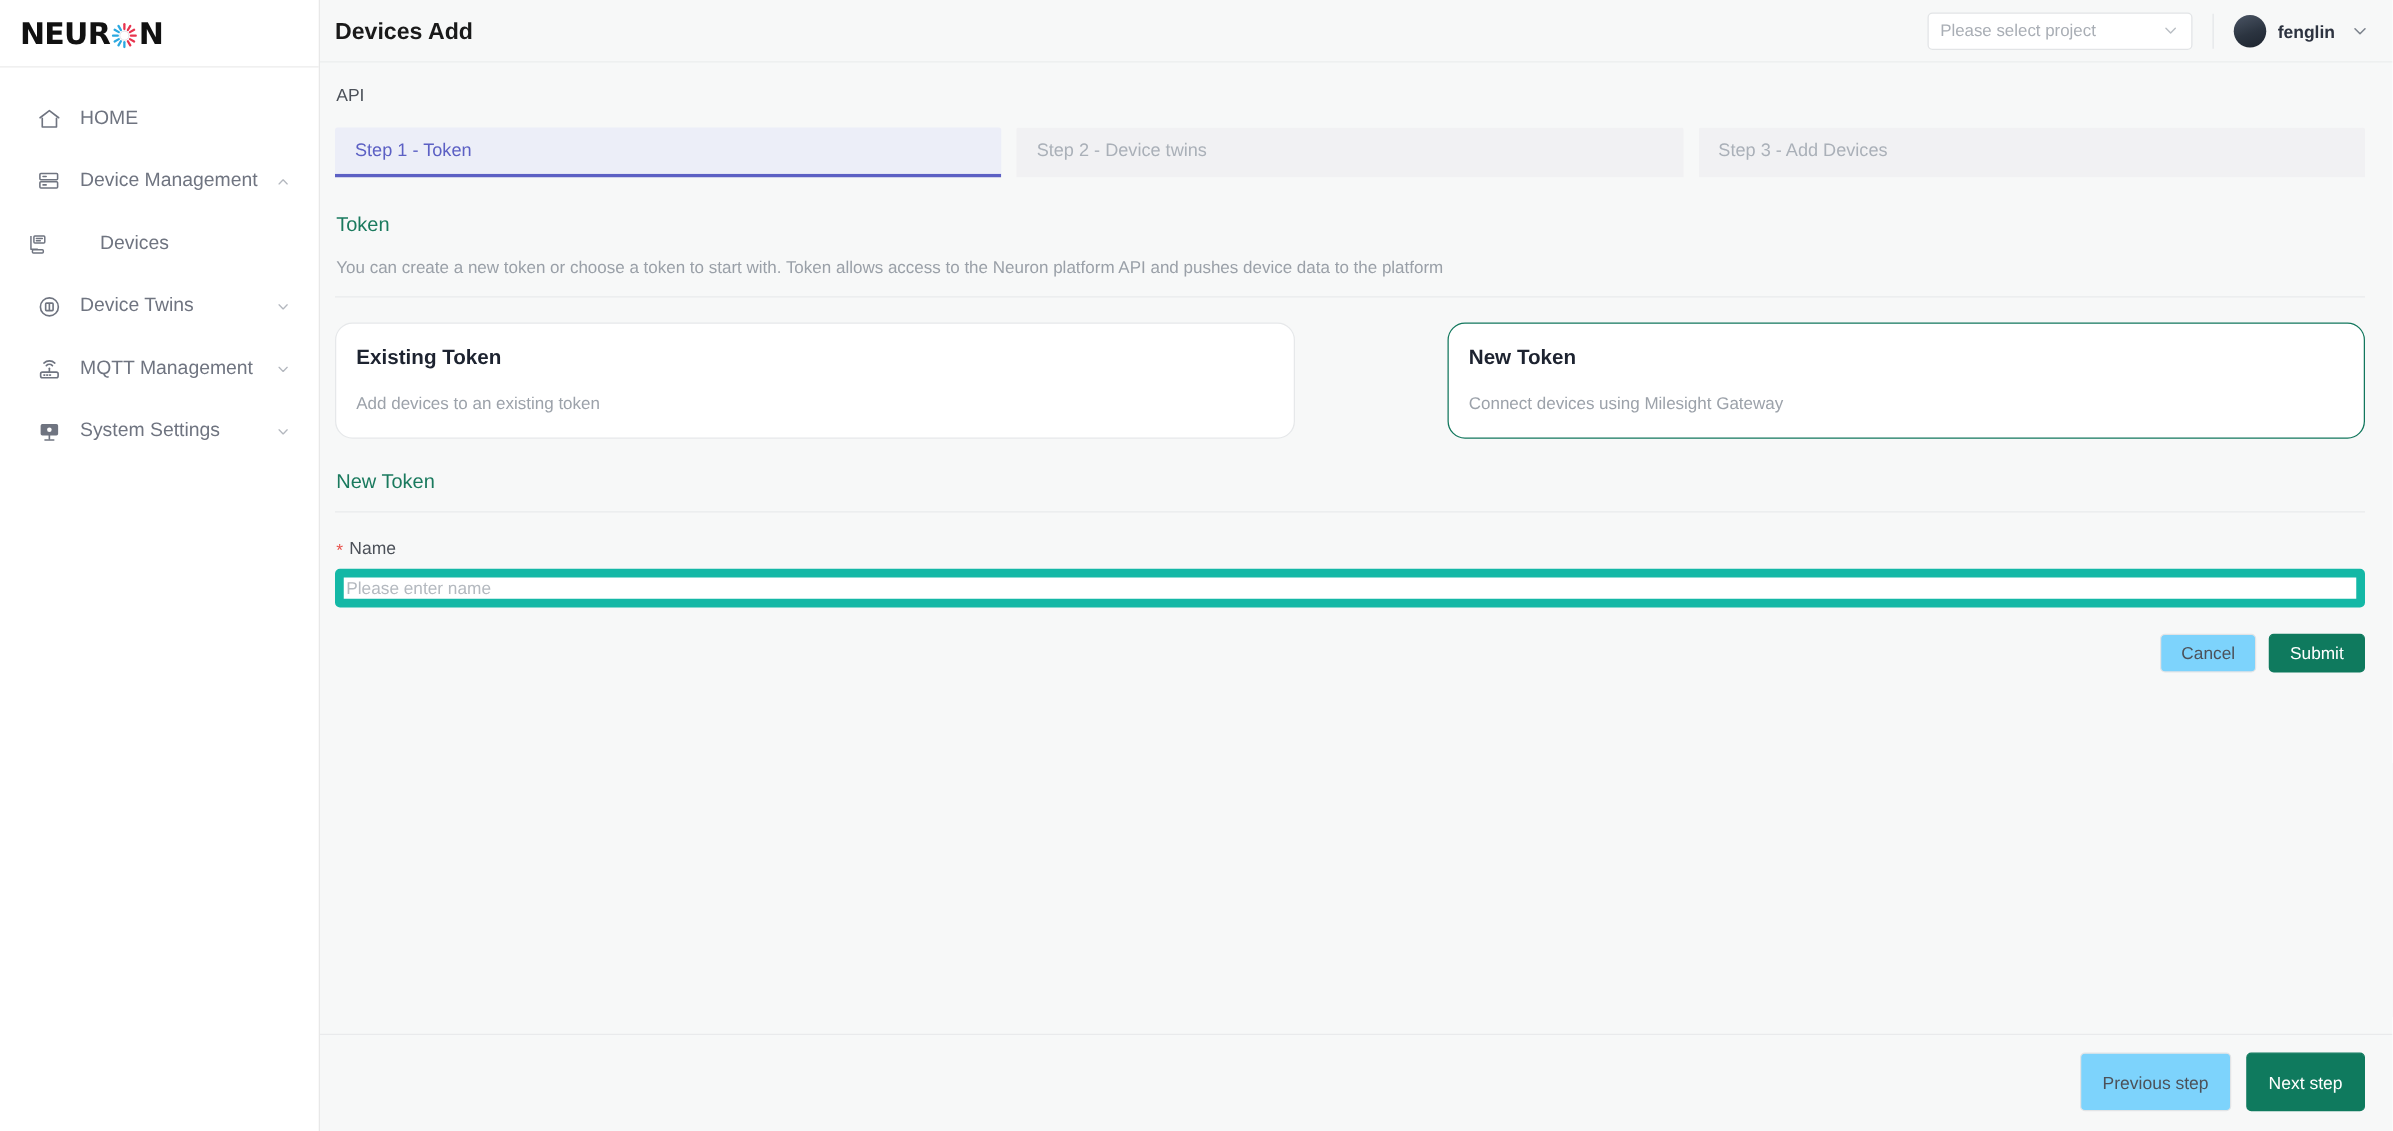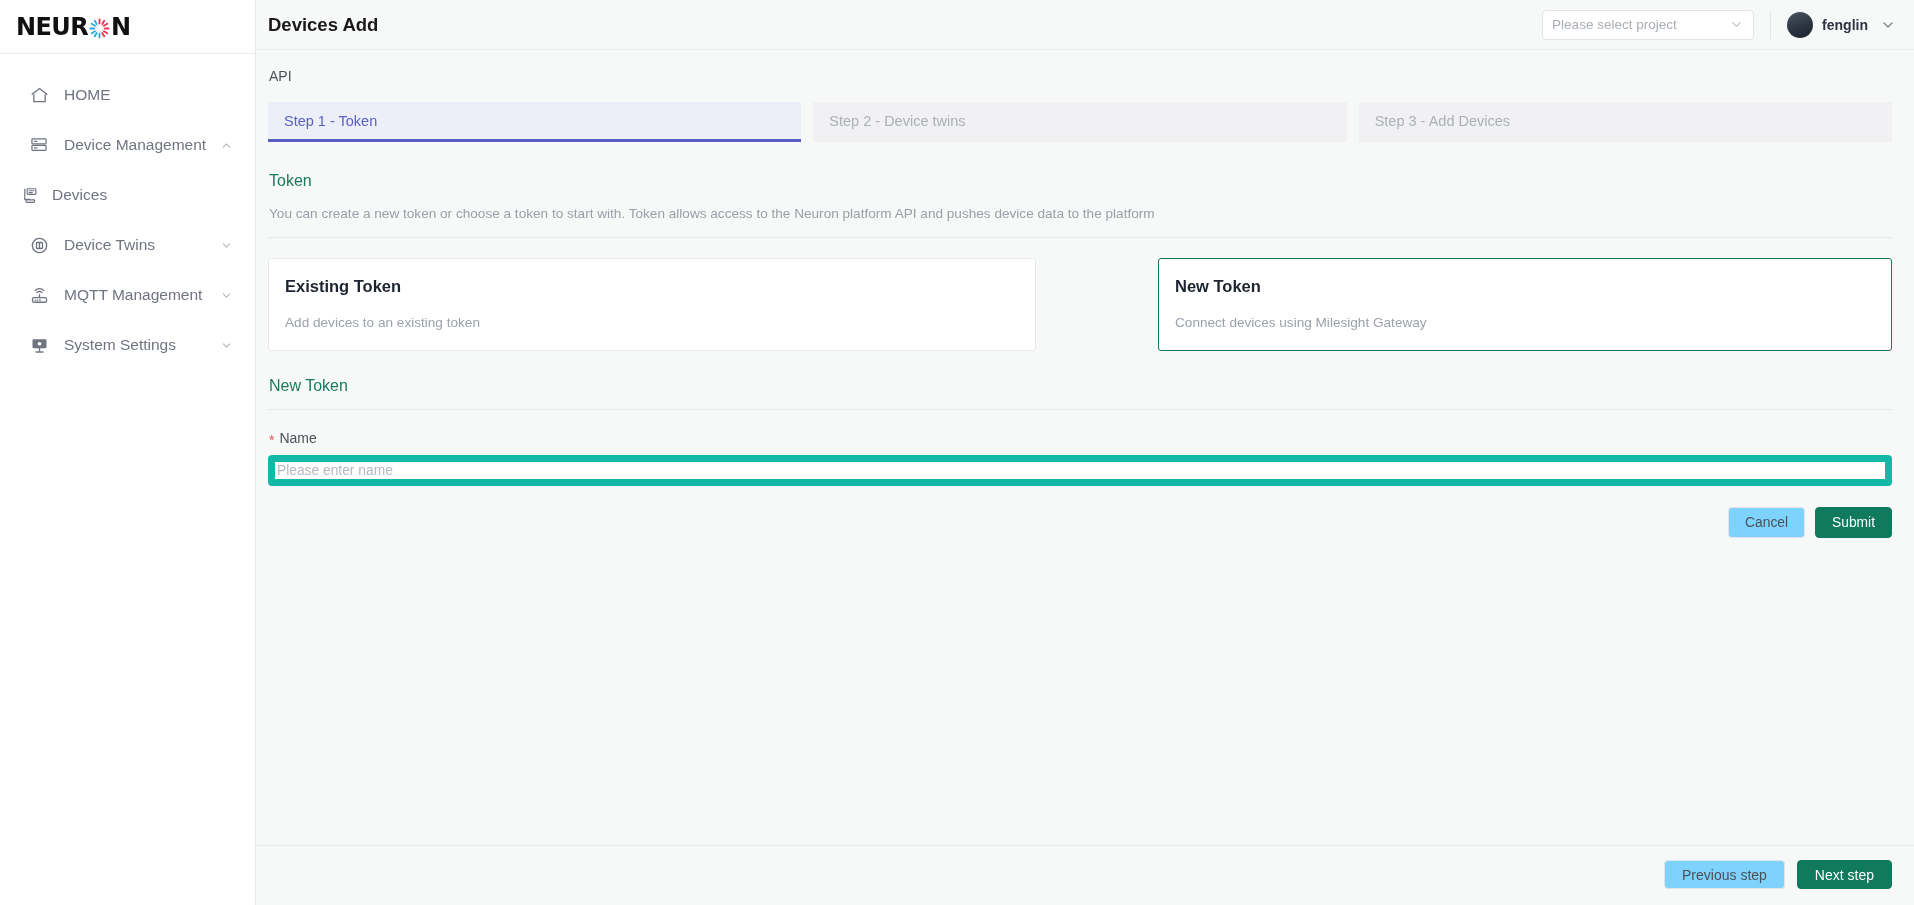--- a/index.html
+++ b/index.html
@@ -57,21 +57,21 @@
     display: inline-flex; align-items: center; justify-content: center;
     flex: 0 0 22px;
     color: #6f7480;
   }
   .nav-item .lbl { flex: 1 1 auto; white-space: nowrap; }
   .nav-item .chev {
     width: 14px; height: 14px; flex: 0 0 14px;
     display: inline-flex; align-items: center; justify-content: center;
     color: #b4b8bf;
   }
-  .nav-sub { padding-left: 18px; }
+  .nav-sub { padding-left: 18px; gap: 28px; }
   .nav-sub .ico { margin-right: 12px; }
 
   
   .main {
     flex: 1 1 auto; height: 905px;
     display: flex; flex-direction: column;
     background: #f7f8f8;
     min-width: 0;
   }
 
@@ -152,21 +152,21 @@
   }
   .sec-desc {
     font-size: 13.6px; color: #9aa0a8; margin: 0 0 14px 1px; line-height: 1.4;
   }
   .hr { height: 1px; background: #e9eaec; margin: 0 0 20px 0; }
 
   .cards { display: flex; gap: 0; margin-bottom: 26px; }
   .card {
     background: #ffffff;
     border: 1px solid #e6e8ea;
-    border-radius: 3px;
+    border-radius: 14px;
     padding: 18px 16px 20px 16px;
     cursor: pointer;
     min-height: 86px;
   }
   .card-left  { width: 768px; flex: 0 0 768px; }
   .card-gap   { width: 122px; flex: 0 0 122px; }
   .card-right { flex: 1 1 auto; }
   .card.selected { border: 1px solid #12775d; }
   .card-title {
     font-size: 16.5px; font-weight: bold; color: #1d2330; margin-bottom: 19px;
@@ -207,21 +207,21 @@
   .btn-ghost { background: #7dd3fc; border: 1px solid #e2e4e6; color: #4c5159; }
   .btn-primary { background: #0f7a5e; border: 1px solid #0f7a5e; color: #ffffff; }
 
   
   .footer {
     border-top: 1px solid #e9eaec;
     padding: 14px 22px 16px 12px;
     display: flex; justify-content: flex-end; gap: 12px;
     background: #f7f8f8;
   }
-  .footer .btn { height: 29px; padding: 0 17px; font-size: 14px; }
+  .footer .btn { height: 47px; padding: 0 17px; font-size: 14px; }
 </style>
 </head>
 <body>
 
 <div class="app">
 
   <aside class="sidebar">
 
     <div class="logo-wrap">
       <div class="logo">

